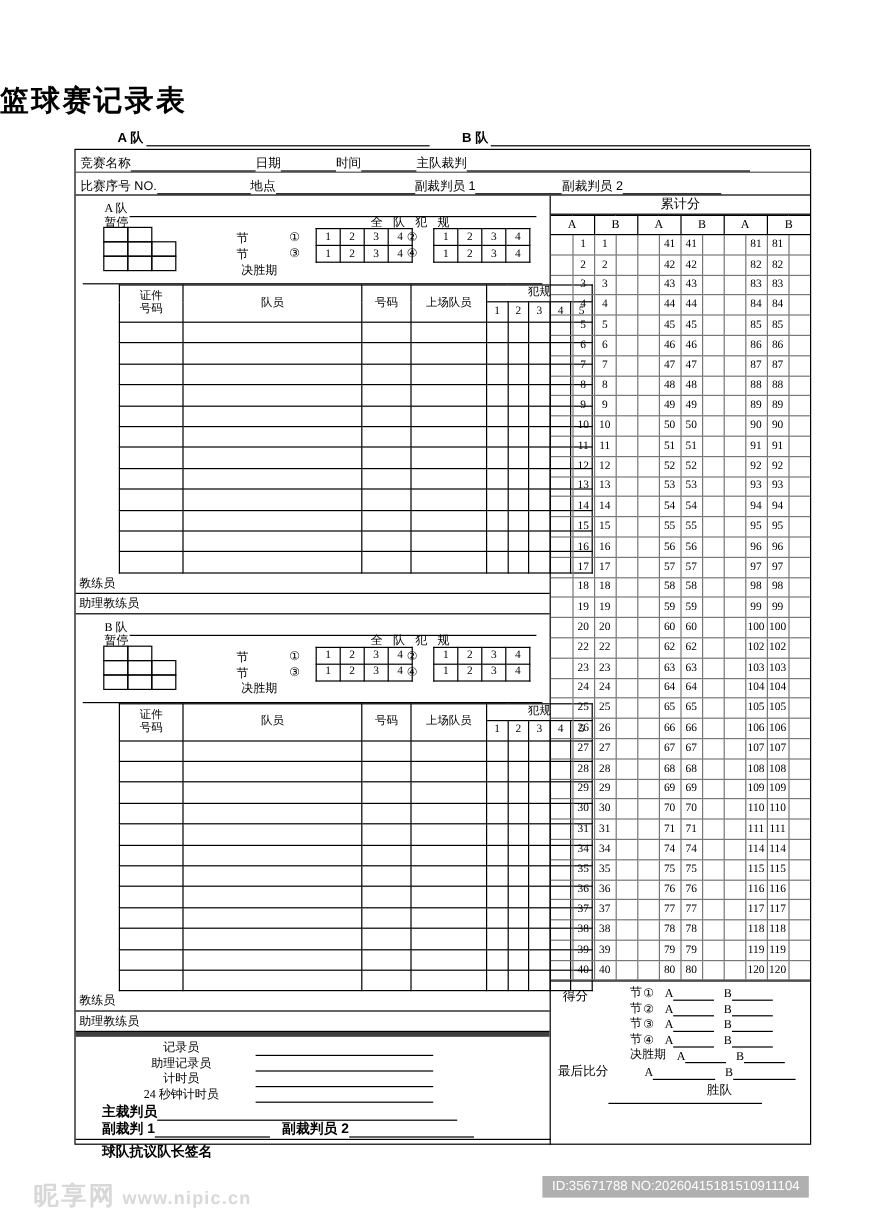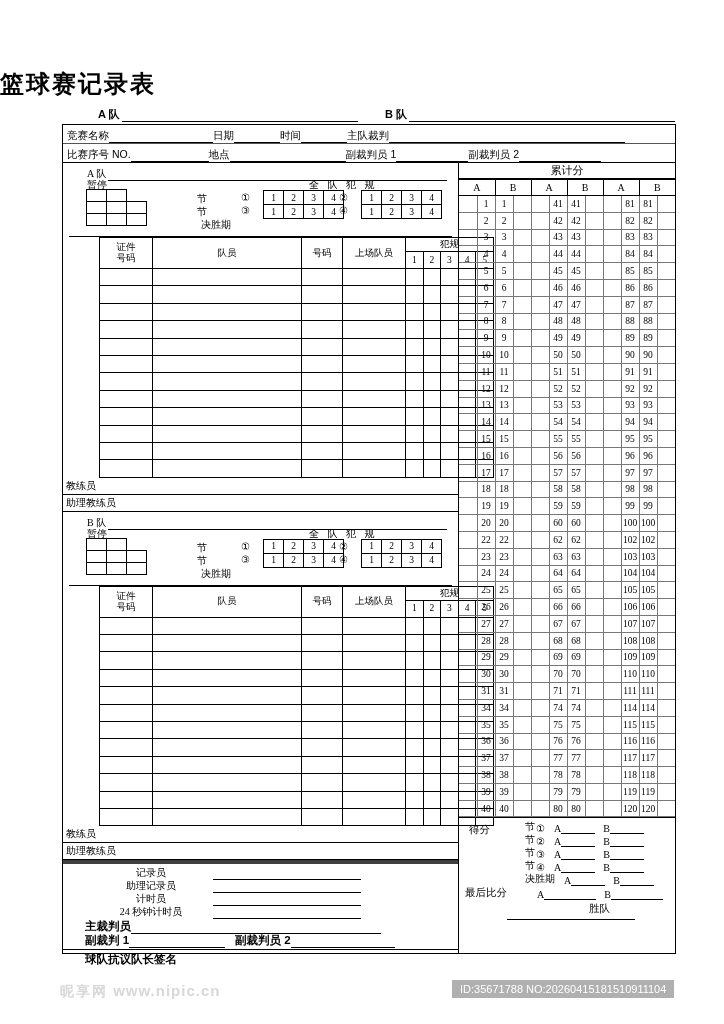--- a/index.html
+++ b/index.html
@@ -337,21 +337,21 @@
   .wm {
     position: absolute;
     left: 28px; top: 982px;
     font-size: 15px;
     color: #d8d8d8;
     font-family: "Liberation Sans", "DejaVu Sans", sans-serif;
     letter-spacing: 1px;
     white-space: nowrap;
     font-weight: bold;
   }
-  .wm .cn { font-size: 14px; letter-spacing: 2px; margin-left: 32px; }
+  .wm .cn { font-size: 21px; letter-spacing: 2px; }
   .idbadge {
     position: absolute;
     left: 452px; top: 980px;
     background: #b0b0b0;
     color: #ffffff;
     font-size: 11px;
     padding: 3px 8px;
     font-family: "Liberation Sans", "DejaVu Sans", sans-serif;
     white-space: nowrap;
   }

